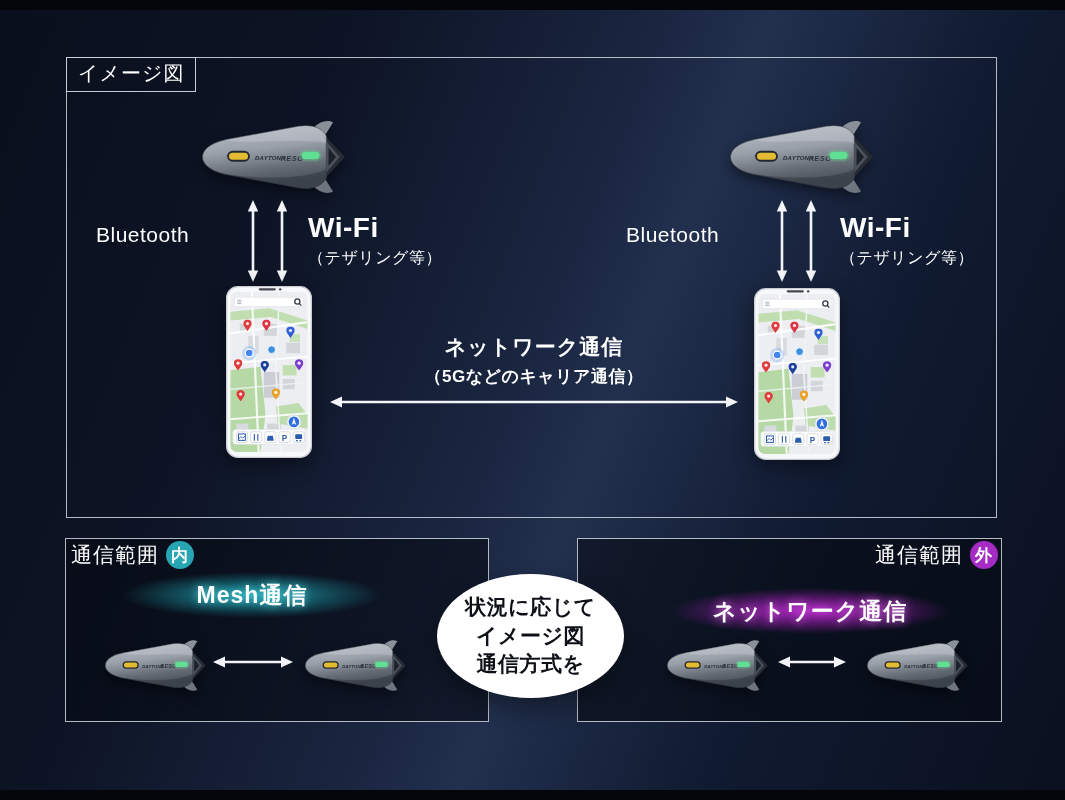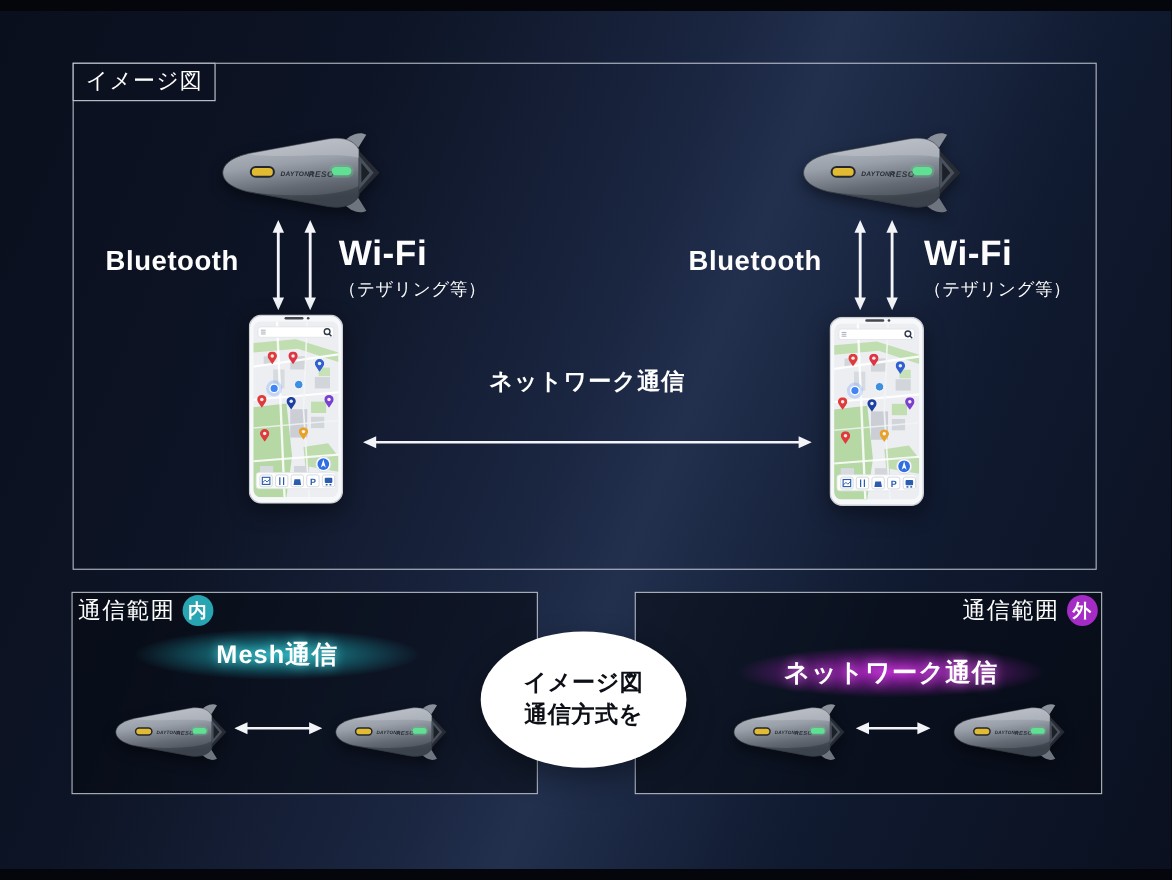--- a/index.html
+++ b/index.html
@@ -20,23 +20,23 @@
   .range-box{background:rgba(6,9,17,.55);}
   .box-in{left:65px;top:538px;width:424px;height:184px;}
   .box-out{left:577px;top:538px;width:425px;height:184px;}
   
   .diagram-label{
     left:66px;top:57px;border:1.5px solid rgba(220,226,236,.9);
     padding:2px 11px 4px;color:#fff;font-size:20px;letter-spacing:1px;
     background:rgba(12,18,32,.85);box-sizing:border-box;
   }
   
-  .bt-label{color:#fdfdfe;font-size:25px;font-weight:700;letter-spacing:.5px;}
+  .bt-label{color:#fdfdfe;font-size:21px;font-weight:400;letter-spacing:.5px;}
   .wifi-wrap{color:#fdfdfe;}
-  .wifi-label{font-size:32px;font-weight:600;letter-spacing:.5px;}
+  .wifi-label{font-size:28px;font-weight:600;letter-spacing:.5px;}
   .wifi-note{font-size:16px;margin-top:4px;letter-spacing:.5px;}
   .net-wrap{left:364px;top:333px;width:340px;text-align:center;color:#fff;}
   .net-title{font-size:21px;font-weight:700;letter-spacing:1px;}
   .net-sub{font-size:17px;font-weight:600;margin-top:4px;letter-spacing:.5px;}
   
   .range-hdr{display:flex;align-items:center;gap:7px;color:#fff;font-size:21px;letter-spacing:1px;}
   .hdr-in{left:71px;top:541px;}
   .hdr-out{left:auto;right:67px;top:541px;}
   .badge{width:28px;height:28px;border-radius:50%;display:flex;align-items:center;justify-content:center;
     font-size:17px;font-weight:700;color:#fff;}
@@ -239,20 +239,21 @@
 
 <svg class="abs phone ph-l" viewBox="0 0 100 200">
     <use href="#sym-phone"></use>
   </svg>
 <svg class="abs phone ph-r" viewBox="0 0 100 200">
     <use href="#sym-phone"></use>
   </svg>
 
 <div class="abs net-wrap">
   <div class="net-title">ネットワーク通信</div>
+  <div class="net-sub">（5Gなどのキャリア通信）</div>
 </div>
 <svg class="abs ha-top" width="408" height="16">
   <line x1="11" y1="8" x2="397" y2="8" stroke="#f2f4f7" stroke-width="2.4"></line>
   <polygon points="0,8 12,2.6 12,13.4" fill="#f2f4f7"></polygon>
     <polygon points="408,8 396,2.6 396,13.4" fill="#f2f4f7"></polygon>
 </svg>
 
 <div class="abs frame range-box box-in"></div>
 <div class="abs range-hdr hdr-in">
   <span>通信範囲</span>
@@ -283,15 +284,16 @@
 <svg class="abs headset hs-br2" viewBox="0 0 200 104">
     <use href="#sym-headset"></use>
   </svg>
 <svg class="abs ha-br" width="68" height="16">
   <line x1="11" y1="8" x2="57" y2="8" stroke="#f2f4f7" stroke-width="2.4"></line>
   <polygon points="0,8 12,2.6 12,13.4" fill="#f2f4f7"></polygon>
     <polygon points="68,8 56,2.6 56,13.4" fill="#f2f4f7"></polygon>
 </svg>
 
 <div class="abs switch-ellipse">
+  <div>状況に応じて</div>
   <div>イメージ図</div>
   <div>通信方式を</div>
 </div>
 
 </body></html>

